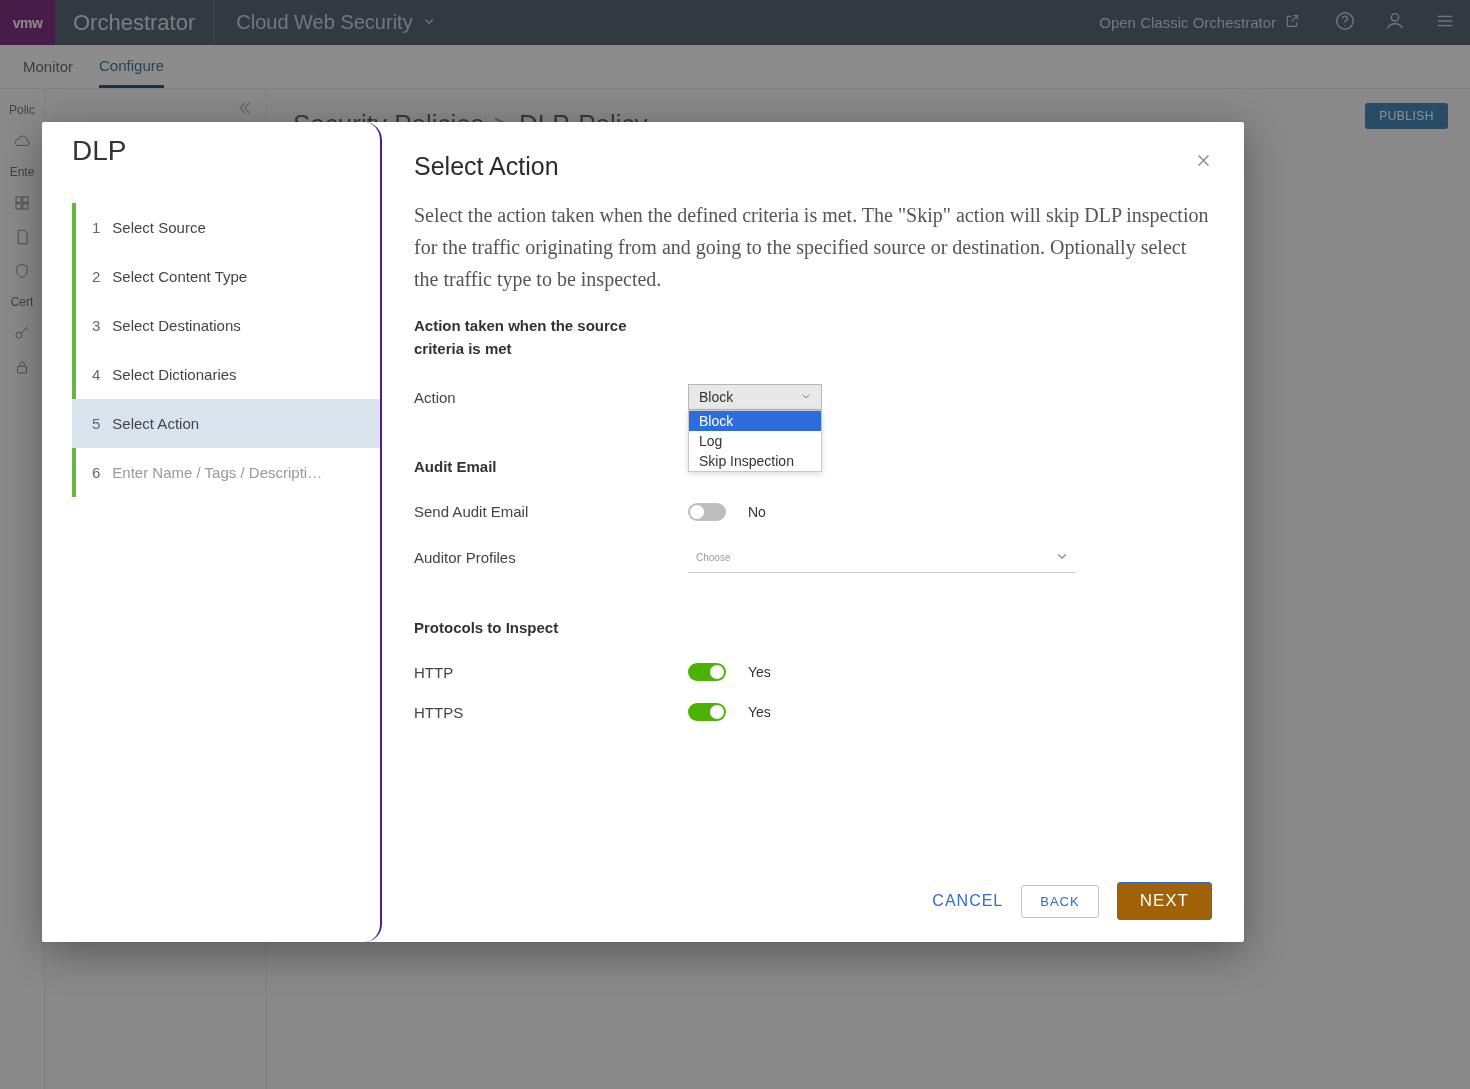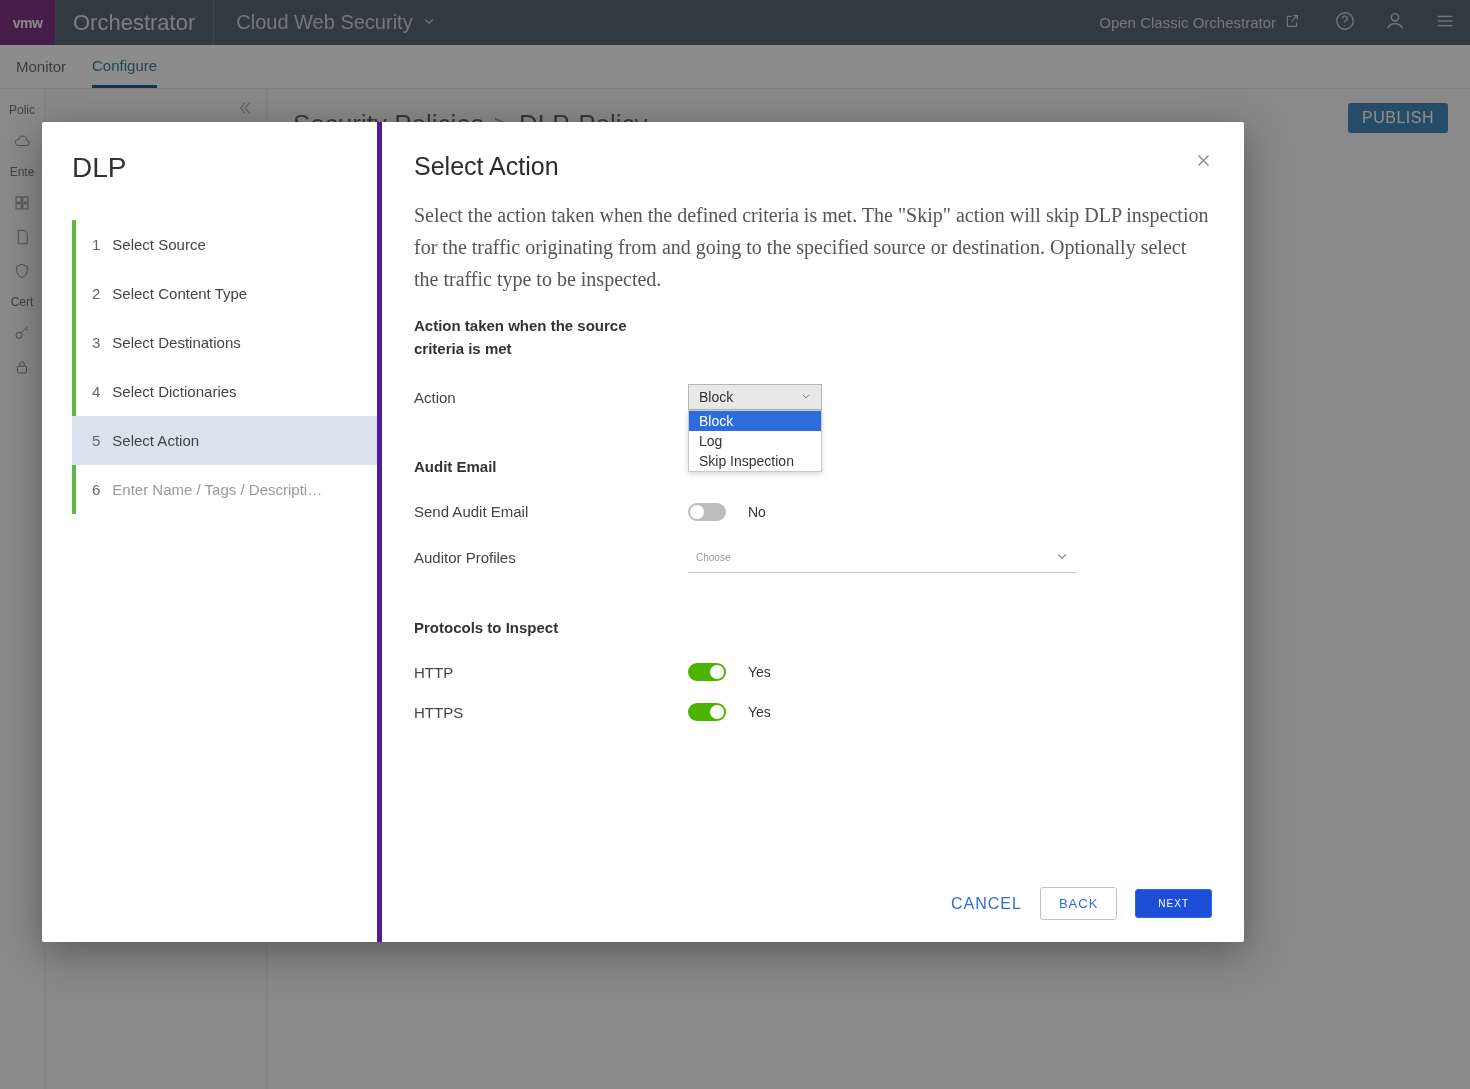--- a/index.html
+++ b/index.html
@@ -39,21 +39,21 @@
 .classic-link{ display:flex; align-items:center; gap:8px; padding:0 20px; color:#c9d0d6; font-size:15px; }
 .topbar-icon { width:50px; display:flex; align-items:center; justify-content:center; height:45px; }
 .topbar-icon svg { width:22px; height:22px; stroke:#c9d0d6; stroke-width:1.5; fill:none; }
 
 .subtabs {
   height: 44px;
   background: #fbfbfb;
   border-bottom: 1px solid #e2e2e2;
   display:flex;
   align-items:stretch;
-  padding-left:16px;
+  padding-left:23px;
   gap:26px;
   font-size:15px;
 }
 .subtabs .tab {
   display:flex; align-items:center;
   color:#5a5a5a;
 }
 .subtabs .tab.active {
   color:#2b6f84;
   border-bottom: 3px solid #0c4a6e;
@@ -71,41 +71,42 @@
 .side-panel { width:222px; border-right:1px solid #e2e2e2; position:relative; }
 .side-panel .collapse-chev {
   position:absolute; top:10px; right:12px; color:#9a9a9a;
 }
 .content-area { flex:1; padding:20px 26px; }
 .bc { color:#555; font-size:26px; font-weight:300; display:flex; gap:10px; align-items:center;}
 .bc .bc-sep{ color:#999; }
 .publish-btn {
   position:absolute; right:22px; top:14px;
   background:#2e7ab0; color:#fff; border:none; border-radius:3px; padding:6px 14px;
-  font-size:16px; letter-spacing:0.5px;
+  font-size:12px; letter-spacing:0.5px;
 }
 
 
 .scrim {
   position:absolute; inset:0; background:rgba(30,30,30,0.5);
 }
 .modal {
   position:absolute;
   left:42px; top:122px;
   width:1202px;
   height:820px;
   background:#fff;
   border-radius:2px;
   box-shadow:0 10px 40px rgba(0,0,0,0.35);
   display:flex;
 }
 .modal-left {
   width:340px;
-  border-right:5px solid #4c1d95;
-  padding-top:30px;
+  border-right:2px solid #4c1d95;
+  padding-top:13px;
+  border-radius:18px;
 }
 .modal-left h2 {
   font-size:28px; font-weight:400; color:#333; padding:0 30px 36px;
 }
 .steps {
   border-left:4px solid #62b83f;
   margin-left:30px;
 }
 .step {
   display:flex; gap:12px; padding:16px 16px; font-size:15px; color:#444;
@@ -169,22 +170,22 @@
 
 .modal-footer{
   padding:18px 32px 22px; display:flex; justify-content:flex-end; gap:18px; align-items:center;
 }
 .btn-link{ background:none; border:none; color:#2d6cdf; font-size:16px; letter-spacing:1px; }
 .btn-secondary{
   background:#fff; border:1px solid #c2c2c2; color:#2d6cdf; padding:8px 18px;
   font-size:13px; letter-spacing:1px; border-radius:3px;
 }
 .btn-primary{
-  background:#1d4ed8; border:1px solid #2d6cdf; color:#fff; padding:8px 22px;
-  font-size:10px; letter-spacing:1px; border-radius:3px;
+  background:#a16207; border:1px solid #2d6cdf; color:#fff; padding:8px 22px;
+  font-size:17px; letter-spacing:1px; border-radius:3px;
 }
 </style>
 </head>
 <body>
 
 <div class="topbar">
   <div class="vmw-box">vmw</div>
   <div class="brand-name">Orchestrator</div>
   <div class="product-dd">
     <span>Cloud Web Security</span>

